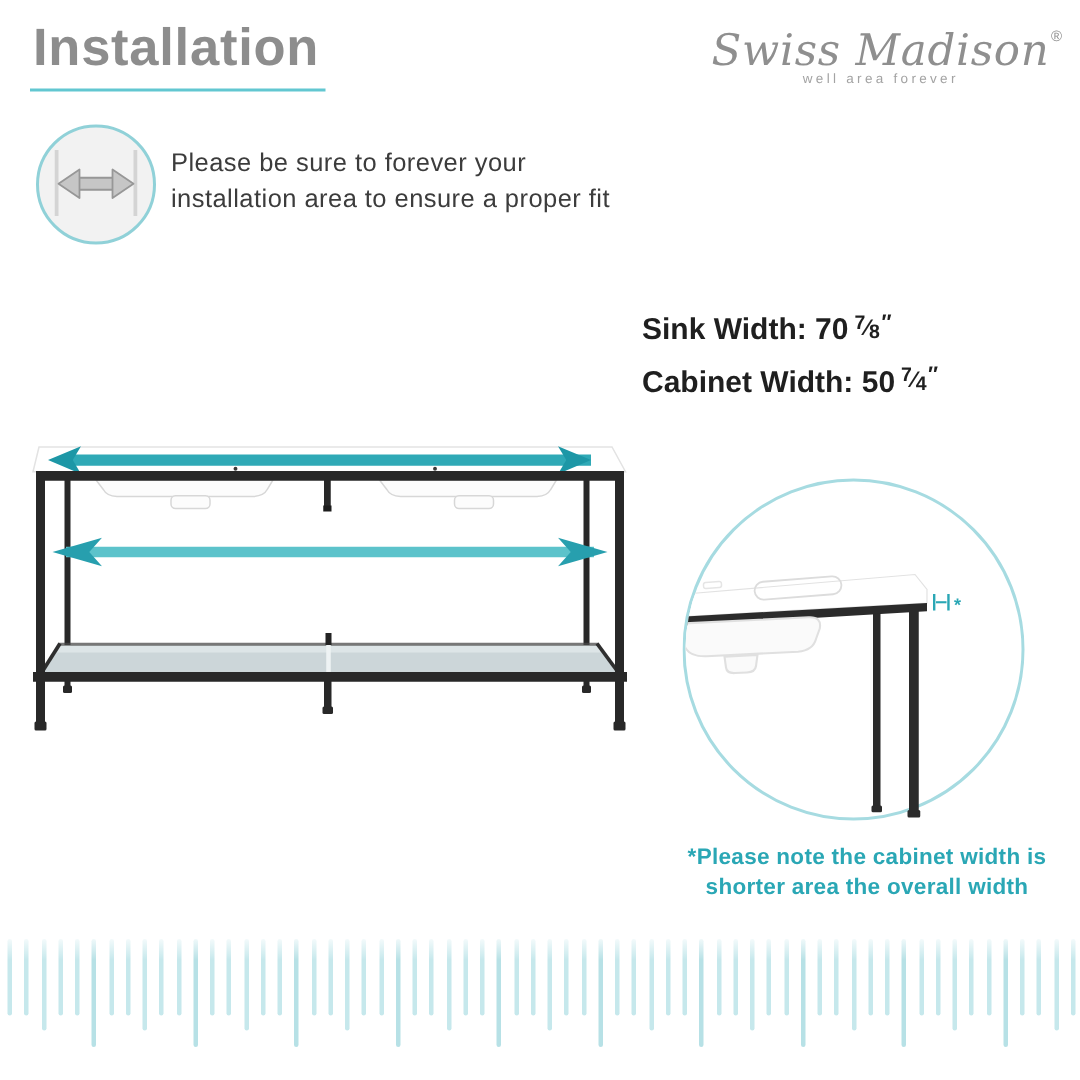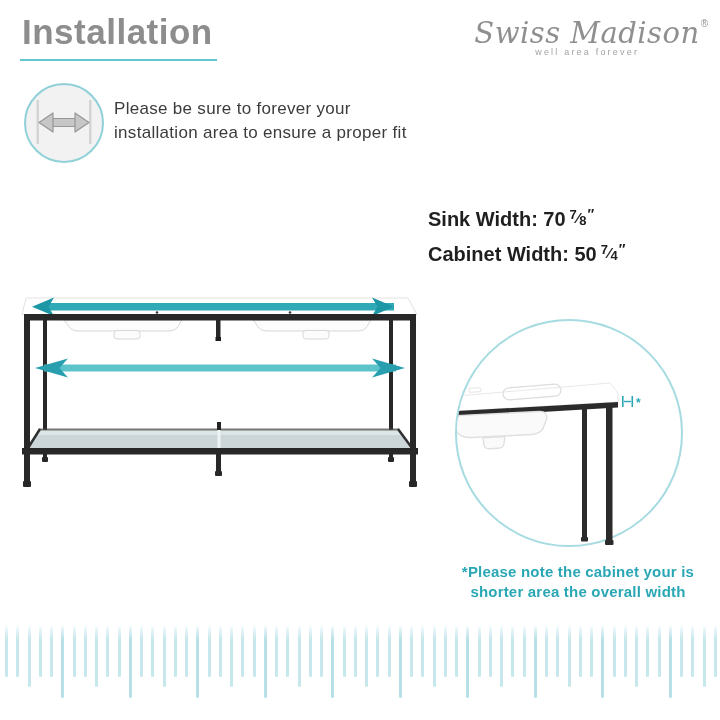--- a/index.html
+++ b/index.html
@@ -175,21 +175,21 @@
     </g>
     <g fill="#2aa7b5">
       <rect x="167" y="80" width="1.6" height="11"></rect>
       <rect x="176.5" y="80" width="1.6" height="11"></rect>
       <path d="M169,85.5 L176,85.5" stroke="#2aa7b5" stroke-width="1.4"></path>
       <text x="181" y="91" font-size="12" font-weight="bold" font-family="Liberation Sans, sans-serif">*</text>
     </g>
   </svg>
 
   <div class="footnote">
-    <span>*Please note the cabinet your is</span><br>
+    <span>*Please note the cabinet width is</span><br>
     <span>shorter area the overall width</span>
   </div>
 
   <div class="ruler">
       <div class="tick short" style="left: 713.75px;"></div>
       <div class="tick medium" style="left: 702.5px;"></div>
       <div class="tick short" style="left: 691.25px;"></div>
       <div class="tick short" style="left: 680px;"></div>
       <div class="tick long" style="left: 668.75px;"></div>
       <div class="tick short" style="left: 657.5px;"></div>

